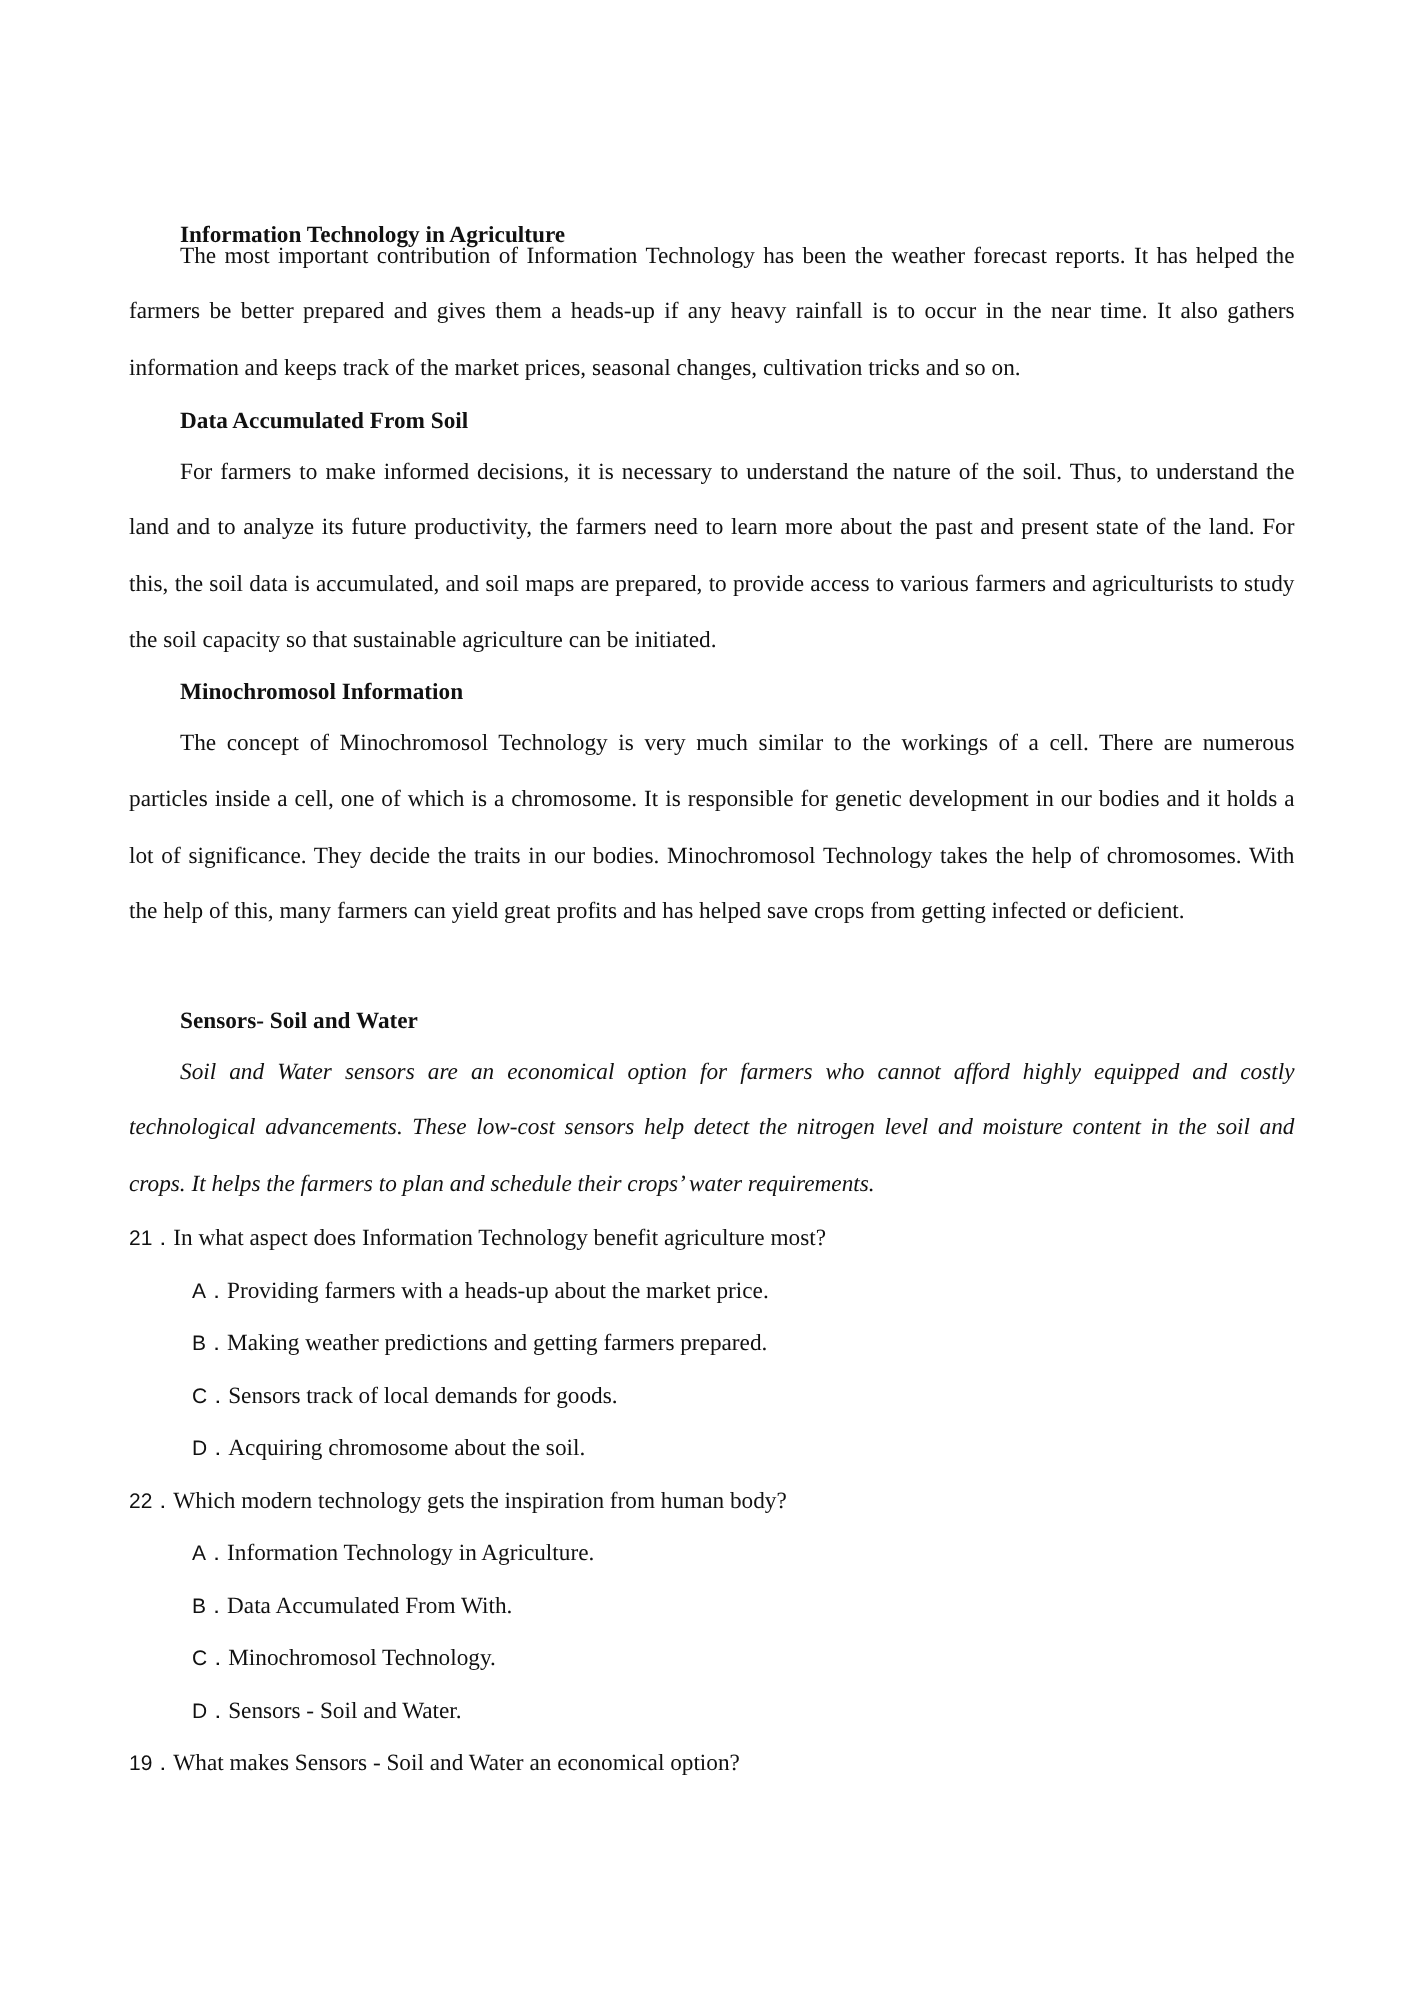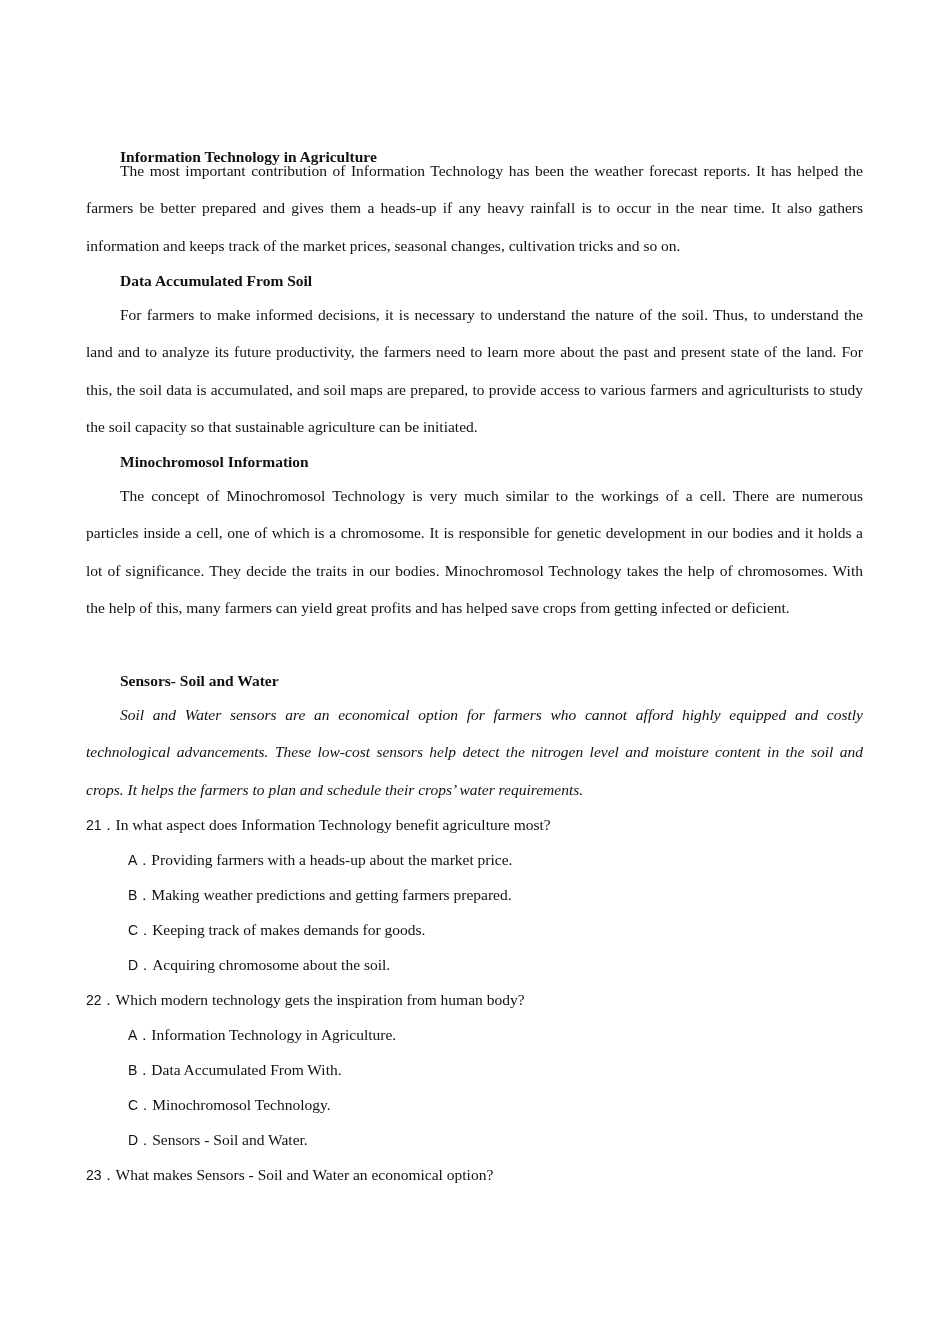--- a/index.html
+++ b/index.html
@@ -40,21 +40,21 @@
   <div class="q" style="top:815px;">
     <span class="num">21．</span><span>In what aspect does Information Technology benefit agriculture most?</span>
   </div>
   <div class="opt" style="top:850px;">
     <span class="num">A．</span><span>Providing farmers with a heads-up about the market price.</span>
   </div>
   <div class="opt" style="top:885px;">
     <span class="num">B．</span><span>Making weather predictions and getting farmers prepared.</span>
   </div>
   <div class="opt" style="top:920px;">
-    <span class="num">C．</span><span>Keeping track of makes demands for goods.</span>
+    <span class="num">C．</span><span>Sensors track of local demands for goods.</span>
   </div>
   <div class="opt" style="top:955px;">
     <span class="num">D．</span><span>Acquiring chromosome about the soil.</span>
   </div>
 
   <div class="q" style="top:990px;">
     <span class="num">22．</span><span>Which modern technology gets the inspiration from human body?</span>
   </div>
   <div class="opt" style="top:1025px;">
     <span class="num">A．</span><span>Information Technology in Agriculture.</span>
@@ -63,16 +63,16 @@
     <span class="num">B．</span><span>Data Accumulated From With.</span>
   </div>
   <div class="opt" style="top:1095px;text-align:right;">
     <span class="num">C．</span><span>Minochromosol Technology.</span>
   </div>
   <div class="opt" style="top:1130px;">
     <span class="num">D．</span><span>Sensors - Soil and Water.</span>
   </div>
 
   <div class="q" style="top:1165px;">
-    <span class="num">23．</span><span>What makes Sensors - Soil and Water an economical option?</span>
+    <span class="num">19．</span><span>What makes Sensors - Soil and Water an economical option?</span>
   </div>
 
 </div>
 
 </body></html>

